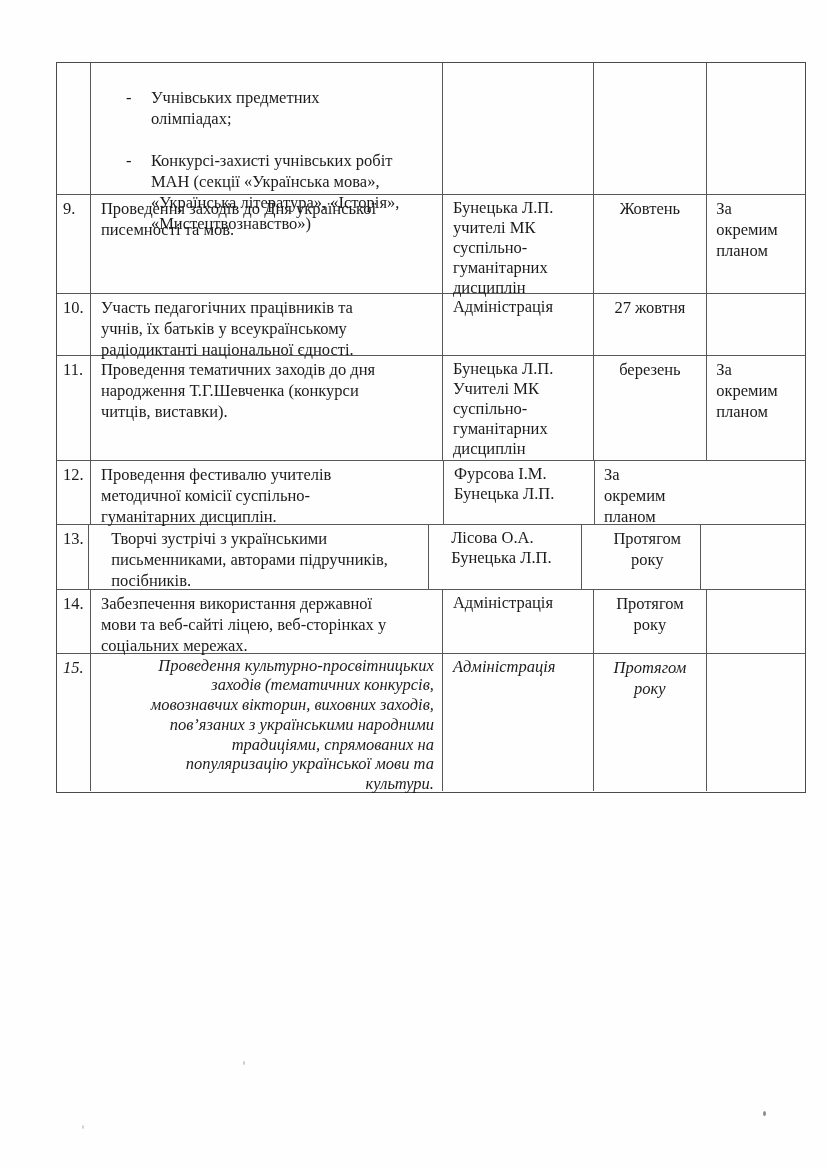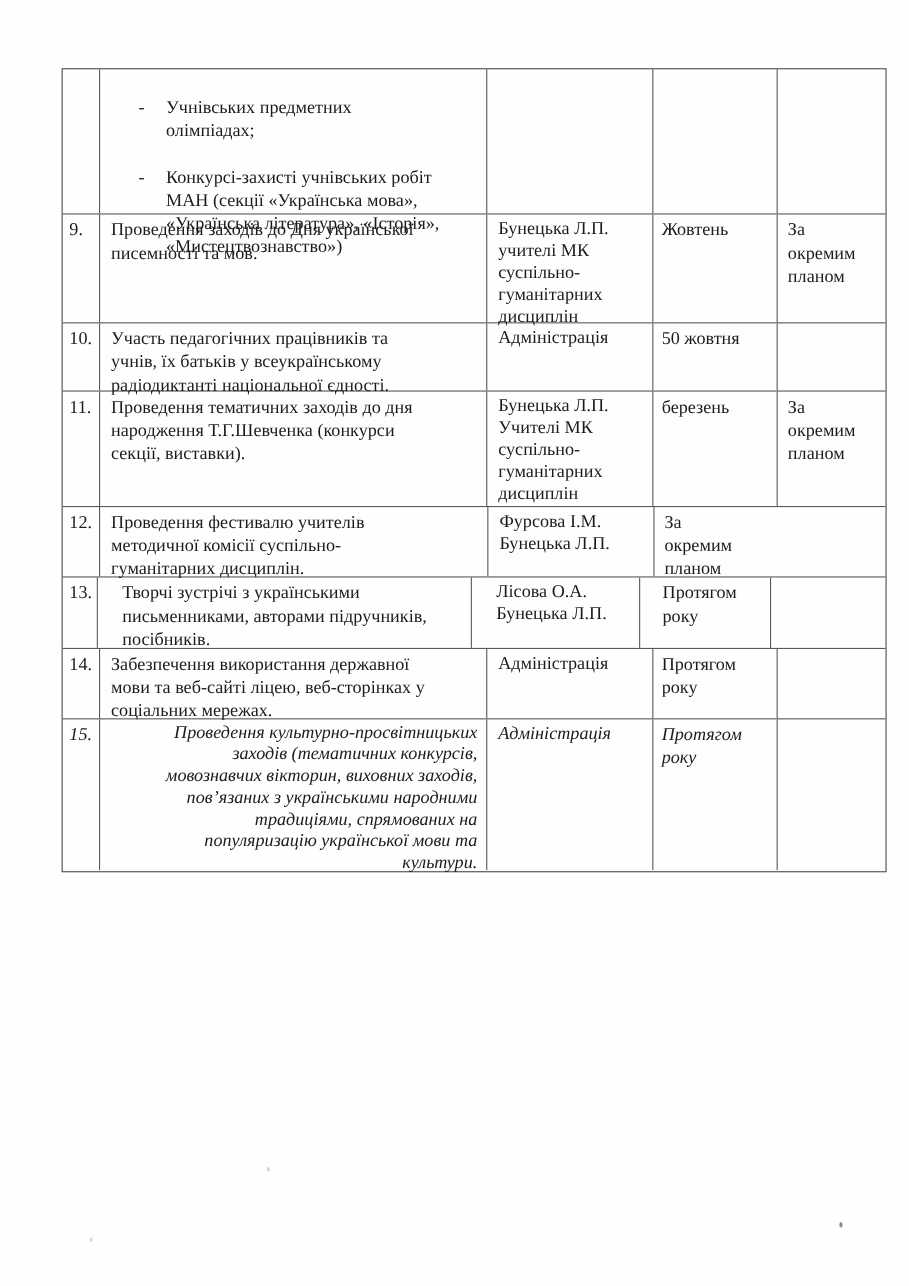--- a/index.html
+++ b/index.html
@@ -30,21 +30,21 @@
     box-sizing: border-box;
     border-right: 1.6px solid #585858;
     padding: 3px 8px 0 10px;
     white-space: pre-line;
     overflow: visible;
   }
   .cell:last-child { border-right: none; }
   .c-num  { width: 34px;  padding: 3px 2px 0 6px; }
   .c-desc { width: 353px; }
   .c-resp { width: 151px; line-height: 20px; }
-  .c-time { width: 114px; padding-left: 8px; }
+  .c-time { width: 114px; padding-left: 8px; text-align: center; }
   .c-note { width: 98px;  padding-left: 9px; }
   .r0 { height: 131.5px; }
   .r1 { height: 99px; }
   .r2 { height: 62px; }
   .r3 { height: 105px; }
   .r4 { height: 64px; }
   .r5 { height: 65px; gap: 12px; }
   .r6 { height: 64px; }
   .r7 { height: 137px; }
   .r7 .c-desc { line-height: 19.8px; padding-top: 2px; text-align: right; }
@@ -102,29 +102,29 @@
 окремим
 планом</div>
     </div>
 
     <div class="row r2">
       <div class="cell c-num">10.</div>
       <div class="cell c-desc">Участь педагогічних працівників та
 учнів, їх батьків у всеукраїнському
 радіодиктанті національної єдності.</div>
       <div class="cell c-resp">Адміністрація</div>
-      <div class="cell c-time">50 жовтня</div>
+      <div class="cell c-time">27 жовтня</div>
       <div class="cell c-note"></div>
     </div>
 
     <div class="row r3">
       <div class="cell c-num">11.</div>
       <div class="cell c-desc">Проведення тематичних заходів до дня
 народження Т.Г.Шевченка (конкурси
-секції, виставки).</div>
+читців, виставки).</div>
       <div class="cell c-resp">Бунецька Л.П.
 Учителі МК
 суспільно-
 гуманітарних
 дисциплін</div>
       <div class="cell c-time">березень</div>
       <div class="cell c-note">За
 окремим
 планом</div>
     </div>

